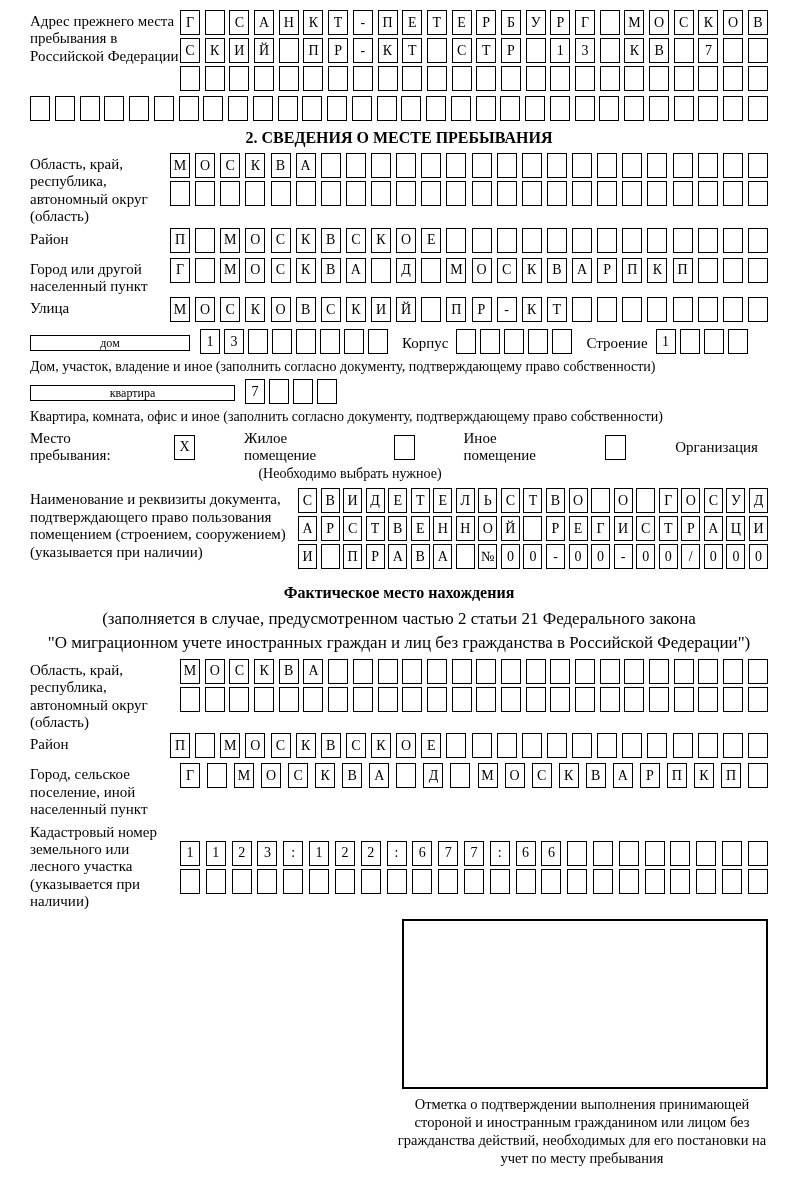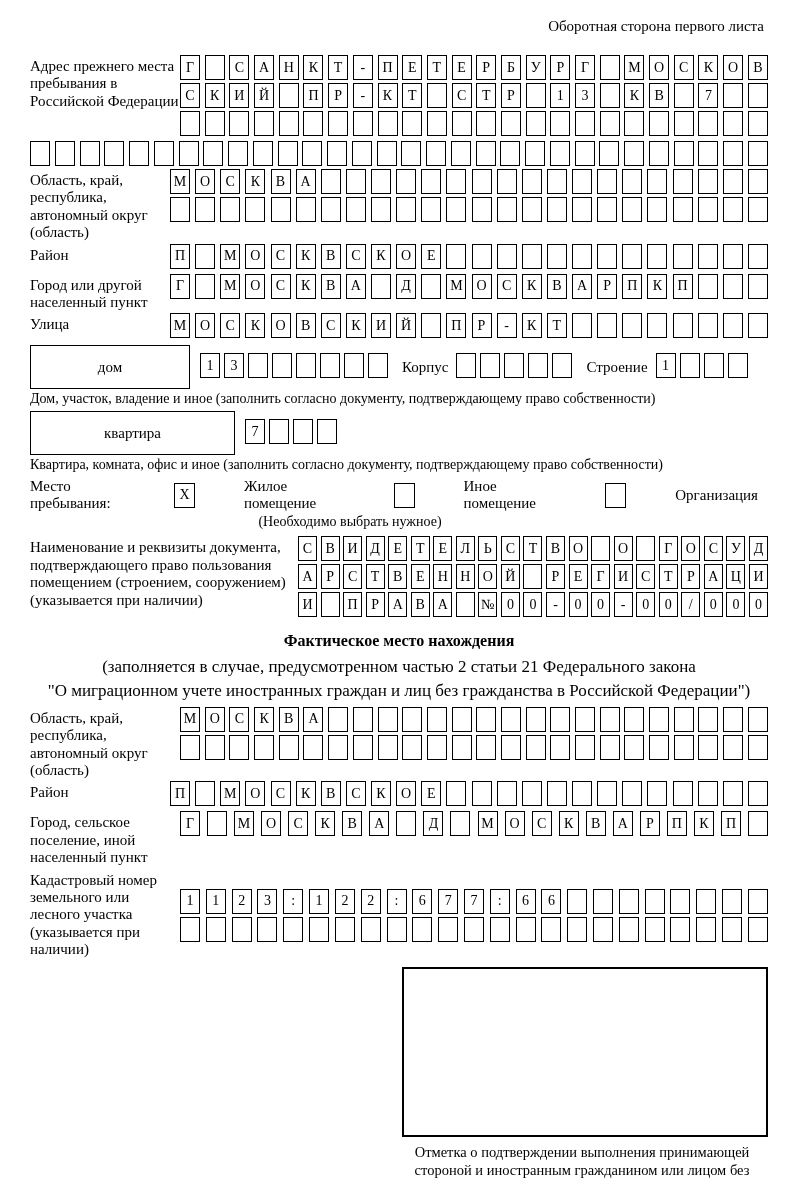--- a/index.html
+++ b/index.html
@@ -31,23 +31,23 @@
     font-size:14px;line-height:1;
   }
   .cells-row.narrow .cell{flex:0 0 19px;width:19px;}
 
   .note{font-size:14px;text-align:center;margin:1px 0 3px;}
   .heading{font-size:16px;font-weight:bold;text-align:center;margin:8px 0 6px;}
 
   
   .house-line{display:flex;align-items:center;margin:4px 0 2px;}
   .named-box{
-    border:1.5px solid #000;height:44px;box-sizing:border-box;
+    border:1.5px solid #000;height:16px;box-sizing:border-box;
     display:flex;align-items:center;justify-content:center;
-    font-size:15px;
+    font-size:12px;
   }
   .dom-box{width:160px;margin-right:10px;}
   .kv-box{width:205px;margin-right:10px;}
   .inline-label{font-size:15px;margin:0 8px 0 14px;}
 
   
   .stay-line{display:flex;align-items:center;margin:5px 0 1px;font-size:15px;gap:35px;}
   .checkbox{
     width:21px;height:25px;box-sizing:border-box;border:1.5px solid #000;
     display:flex;align-items:center;justify-content:center;
@@ -65,21 +65,20 @@
   .stamp-box{
     width:366px;height:170px;border:2px solid #000;box-sizing:border-box;margin:0 0 6px auto;
   }
   .stamp-caption{font-size:14.5px;text-align:center;line-height:1.25;width:372px;}
 </style>
 </head>
 <body>
 
 <div class="page">
 
-  <div class="header-note">Оборотная сторона первого листа</div>
 
   <div class="field-row">
     <div class="f-label lc150">Адрес прежнего места пребывания в Российской Федерации</div>
     <div class="cells-col">
       <div class="cells-row">
           <div class="cell">Г</div>
           <div class="cell"></div>
           <div class="cell">С</div>
           <div class="cell">А</div>
           <div class="cell">Н</div>
@@ -183,20 +182,21 @@
       <div class="cell"></div>
       <div class="cell"></div>
       <div class="cell"></div>
       <div class="cell"></div>
       <div class="cell"></div>
       <div class="cell"></div>
       <div class="cell"></div>
       <div class="cell"></div>
     </div>
 
+  <div class="heading">2. СВЕДЕНИЯ О МЕСТЕ ПРЕБЫВАНИЯ</div>
 
   <div class="field-row">
     <div class="f-label lc140">Область, край, республика, автономный округ (область)</div>
     <div class="cells-col">
       <div class="cells-row">
           <div class="cell">М</div>
           <div class="cell">О</div>
           <div class="cell">С</div>
           <div class="cell">К</div>
           <div class="cell">В</div>

